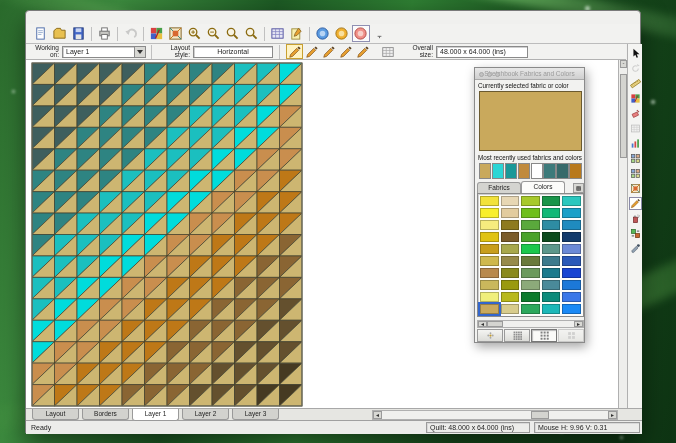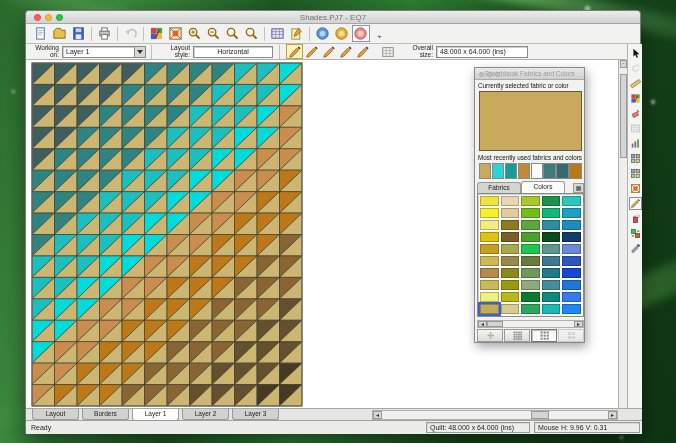--- a/index.html
+++ b/index.html
@@ -116,26 +116,20 @@
 <div class="bg-streak" style="left:380px;top:300px;width:420px;height:30px;transform:rotate(-24deg);background:linear-gradient(90deg,transparent,#5fae4f,transparent);"></div>
 <div class="bg-streak" style="left:-60px;top:380px;width:420px;height:24px;transform:rotate(-10deg);background:linear-gradient(90deg,transparent,#4f9e45,transparent);"></div>
 <div class="speck" style="left:585px;top:6px;"></div>
 <div class="speck" style="left:651px;top:100px;width:4px;height:4px;"></div>
 <div class="speck" style="left:560px;top:430px;width:3px;height:3px;"></div>
 <div class="speck" style="left:620px;top:436px;width:3px;height:3px;"></div>
 <div class="speck" style="left:12px;top:90px;width:3px;height:3px;"></div>
 
 <div class="window">
 
-  <div class="titlebar">
-    <div class="tl red"></div>
-    <div class="tl yellow"></div>
-    <div class="tl green"></div>
-    <div class="title-text">Shades.PJ7 - EQ7</div>
-  </div>
 
   <div class="toolbar1" id="toolbar-main">
       <button class="tbtn">
         <span style="display:flex">
           <svg viewBox="0 0 16 16" xmlns="http://www.w3.org/2000/svg">
             <rect x="4" y="2" width="8" height="12" fill="#fff" stroke="#4a6aa8"></rect>
             <path d="M5.5 5h5M5.5 7h5M5.5 9h3.5" stroke="#9ab0d0" stroke-width="1"></path>
           </svg>
         </span>
       </button>

